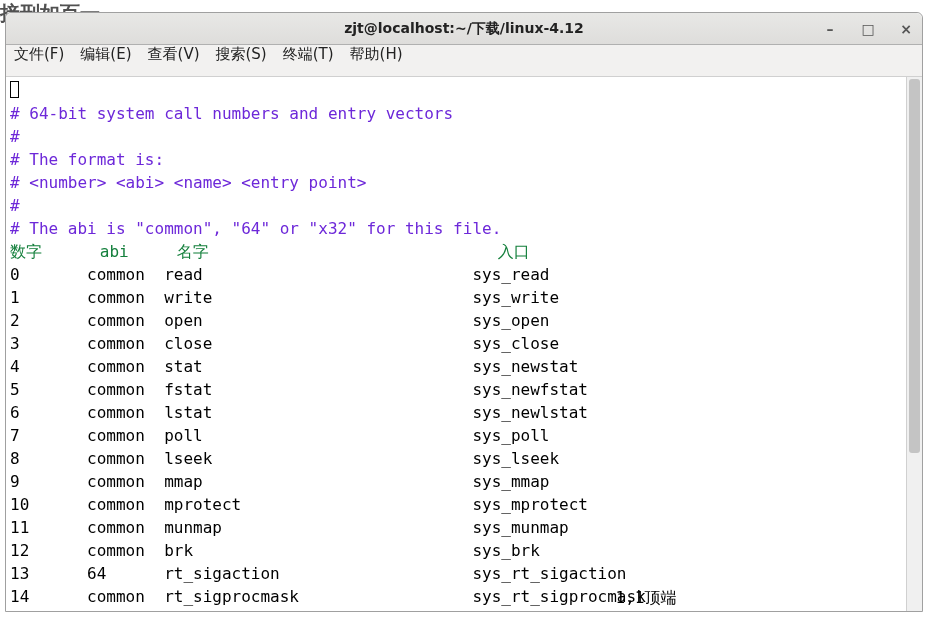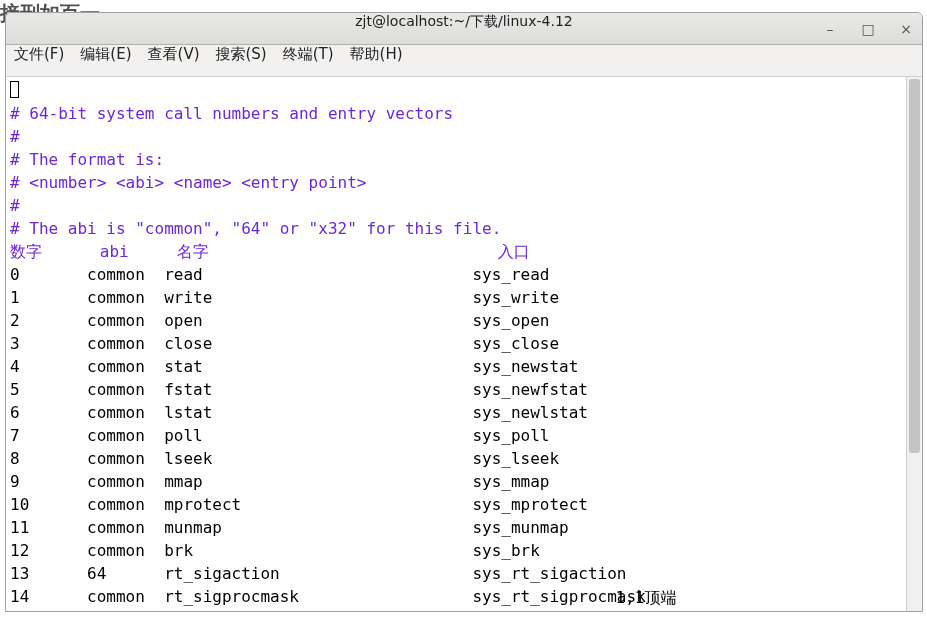--- a/index.html
+++ b/index.html
@@ -32,23 +32,24 @@
     border-radius: 6px 6px 0 0;
     display: flex;
     flex-direction: column;
   }
   .titlebar {
     height: 32px;
     background: linear-gradient(#e8e8e6, #dedddb);
     border-bottom: 1px solid #b0b0b0;
     border-radius: 6px 6px 0 0;
     display: flex;
+    align-items: center;
     justify-content: center;
     position: relative;
-    font-weight: normal;
+    font-weight: bold;
     font-size: 14px;
     color: #222;
   }
   .titlebar .win-controls {
     position: absolute;
     right: 8px;
     top: 0;
     height: 100%;
     display: flex;
     align-items: center;
@@ -79,21 +80,21 @@
     font-size: 16px;
     line-height: 23px;
     white-space: pre;
     padding: 2px 4px;
     overflow: hidden;
     color: #000;
     background: #fff;
     position: relative;
   }
   .comment { color: #6d28d9; }
-  .anno { color: #6d28d9; }
+  .anno { color: #15803d; }
   .cursor-block-outline {
     display:inline-block;
     width: 9px;
     height: 17px;
     border: 1px solid #000;
     margin-bottom: -2px;
   }
   .statusline {
     position: absolute;
     bottom: 2px;

